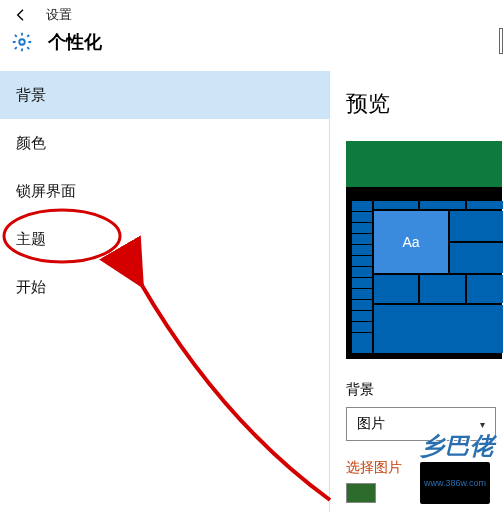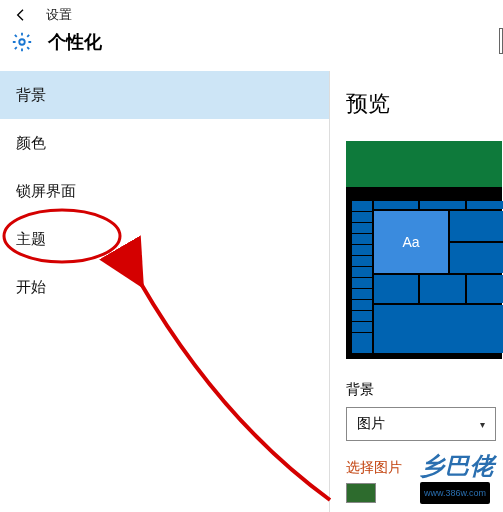--- a/index.html
+++ b/index.html
@@ -37,21 +37,21 @@
   .tr-r4 { position: absolute; left: 0; top: 104px; right: 0; bottom: 0; background: #0063b1; }
   .bg-section-label { margin-top: 22px; font-size: 14px; color: #000; }
   .select { margin-top: 8px; width: 150px; height: 34px; border: 1px solid #888; display: flex; align-items: center; padding: 0 10px; font-size: 14px; color: #000; cursor: pointer; justify-content: space-between; }
   .select .chev { font-size: 10px; color: #333; }
   .choose-label { margin-top: 18px; font-size: 14px; color: #c2410c; }
   .thumbs { margin-top: 6px; display: flex; gap: 4px; }
   .thumb { width: 30px; height: 20px; background: #2d6b2d; border: 1px solid #888; }
   #overlay { position: absolute; left: 0; top: 0; width: 503px; height: 512px; pointer-events: none; }
   .watermark { position: absolute; right: 8px; bottom: 8px; text-align: left; pointer-events: none; }
   .wm-main { font-size: 24px; font-weight: 700; font-style: italic; color: #2a6fb0; text-shadow: 1px 1px 0 #fff, -1px 1px 0 #fff; letter-spacing: 1px; }
-  .wm-sub { font-size: 9px; color: #2a6fb0; background: #000; display: inline-block; padding: 6px 4px; border-radius: 2px; }
+  .wm-sub { font-size: 9px; color: #2a6fb0; background: #000; display: inline-block; padding: 16px 4px; border-radius: 2px; }
 </style>
 </head>
 <body>
 
 <div class="window">
 
   <div class="titlebar">
     <div class="back-btn">
       <svg viewBox="0 0 24 24" fill="none" stroke="#000" stroke-width="2">
         <path d="M15 4 L7 12 L15 20"></path>

